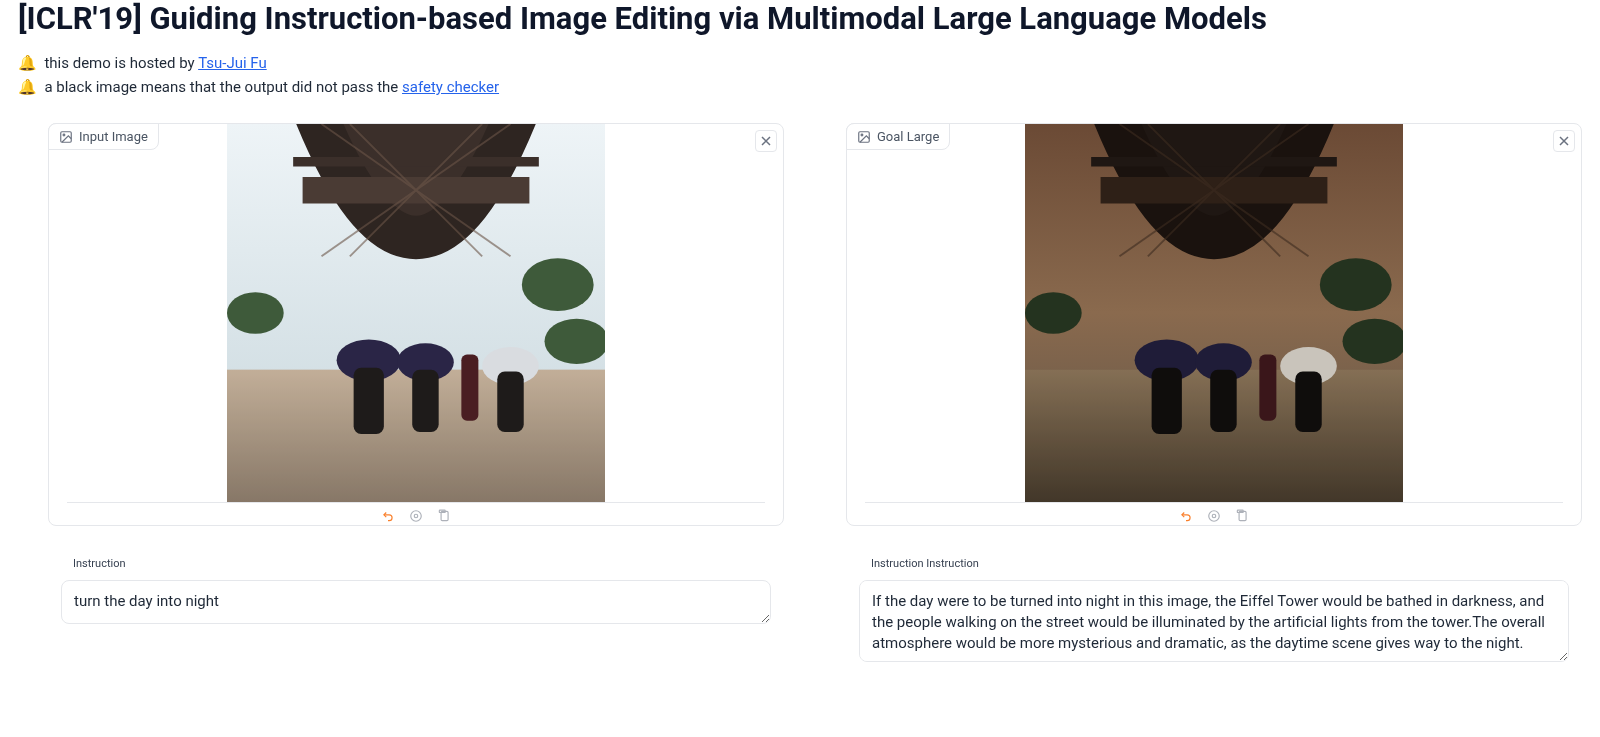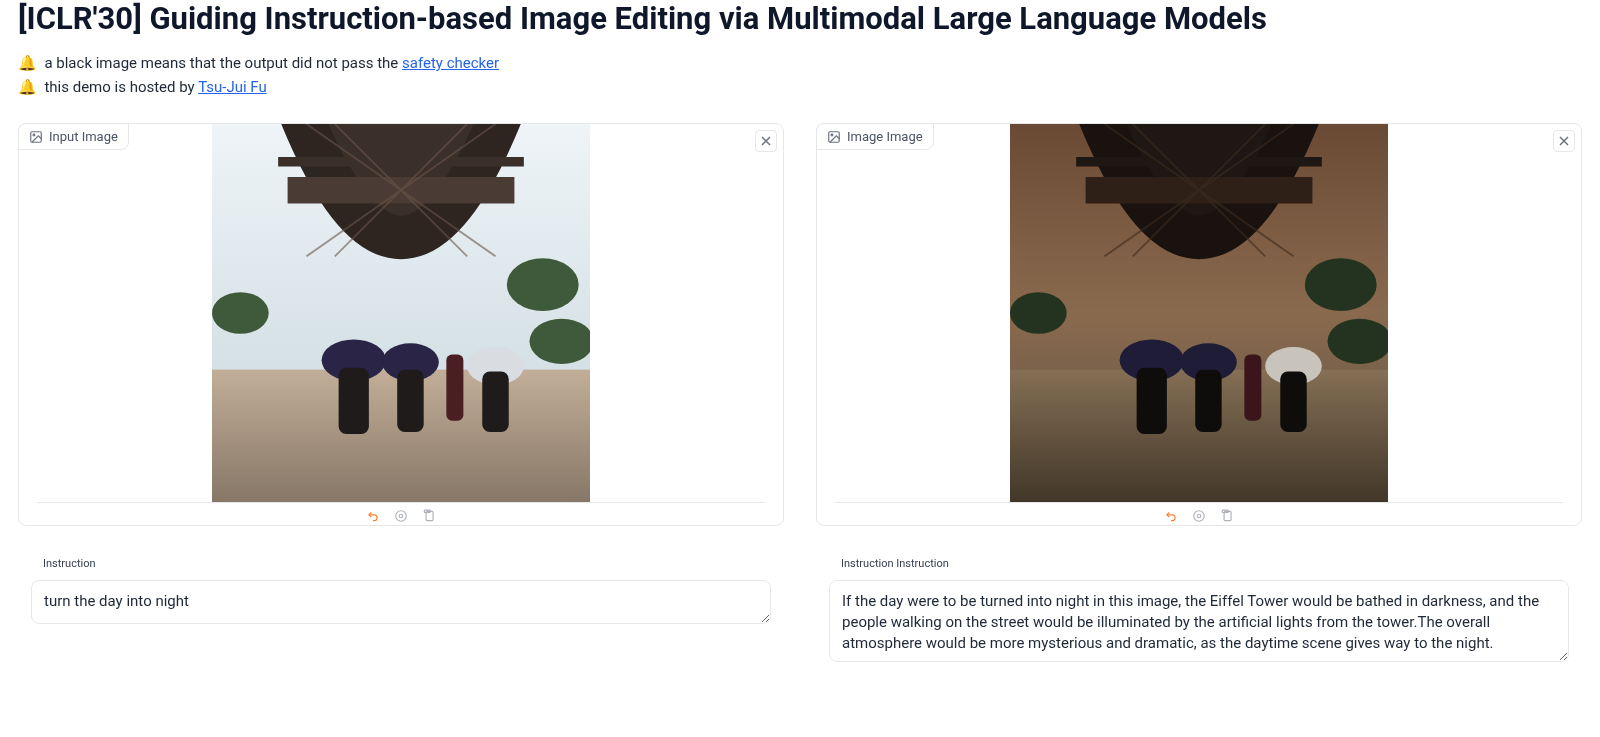--- a/index.html
+++ b/index.html
@@ -38,20 +38,21 @@
       margin-bottom: 24px;
     }
     .two-col {
       display: flex;
       gap: 32px;
       margin-bottom: 18px;
     }
     .col {
       flex: 1;
       min-width: 0;
+      margin-left: 30px;
     }
     .image-panel {
       border: 1px solid #e5e7eb;
       border-radius: 8px;
       position: relative;
       overflow: visible;
     }
     .image-badge {
       position: absolute;
       top: -1px;
@@ -141,30 +142,30 @@
     textarea.tall { height: 82px; }
     .text-panel{
         padding:12px;
         border:1px solid transparent;
     }
     .img-icon-svg { width:14px; height:14px; }
   </style>
 </head>
 <body>
 
-<h1>[ICLR'30] Guiding Instruction-based Image Editing via Multimodal Large Language Models</h1>
+<h1>[ICLR'19] Guiding Instruction-based Image Editing via Multimodal Large Language Models</h1>
 
 <div class="intro">
   <div class="intro-line">
     <span class="bell">🔔</span>
-    <span>a black image means that the output did not pass the </span><a href="#">safety checker</a>
+    <span>this demo is hosted by </span><a href="#">Tsu-Jui Fu</a>
   </div>
   <div class="intro-line">
     <span class="bell">🔔</span>
-    <span>this demo is hosted by </span><a href="#">Tsu-Jui Fu</a>
+    <span>a black image means that the output did not pass the </span><a href="#">safety checker</a>
   </div>
 </div>
 
 <div class="two-col">
 
   <div class="col">
     <div class="image-panel">
       <div class="image-badge">
         <svg class="img-icon-svg" viewBox="0 0 24 24" fill="none" stroke="#6b7280" stroke-width="2">
             <rect x="3" y="3" width="18" height="18" rx="2"></rect>
@@ -244,21 +245,21 @@
   </div>
 
   <div class="col">
     <div class="image-panel">
       <div class="image-badge">
         <svg class="img-icon-svg" viewBox="0 0 24 24" fill="none" stroke="#6b7280" stroke-width="2">
             <rect x="3" y="3" width="18" height="18" rx="2"></rect>
             <circle cx="8.5" cy="8.5" r="1.5"></circle>
             <path d="M21 15l-5-5L5 21"></path>
           </svg>
-        <span>Image Image</span>
+        <span>Goal Large</span>
       </div>
       <div class="close-btn">
         <svg width="10" height="10" viewBox="0 0 10 10" stroke="#6b7280" stroke-width="1.5">
             <path d="M1 1L9 9M9 1L1 9"></path>
           </svg>
       </div>
       <div class="image-area">
 
         <svg viewBox="0 0 400 400" preserveAspectRatio="xMidYMid slice">
           <defs>

